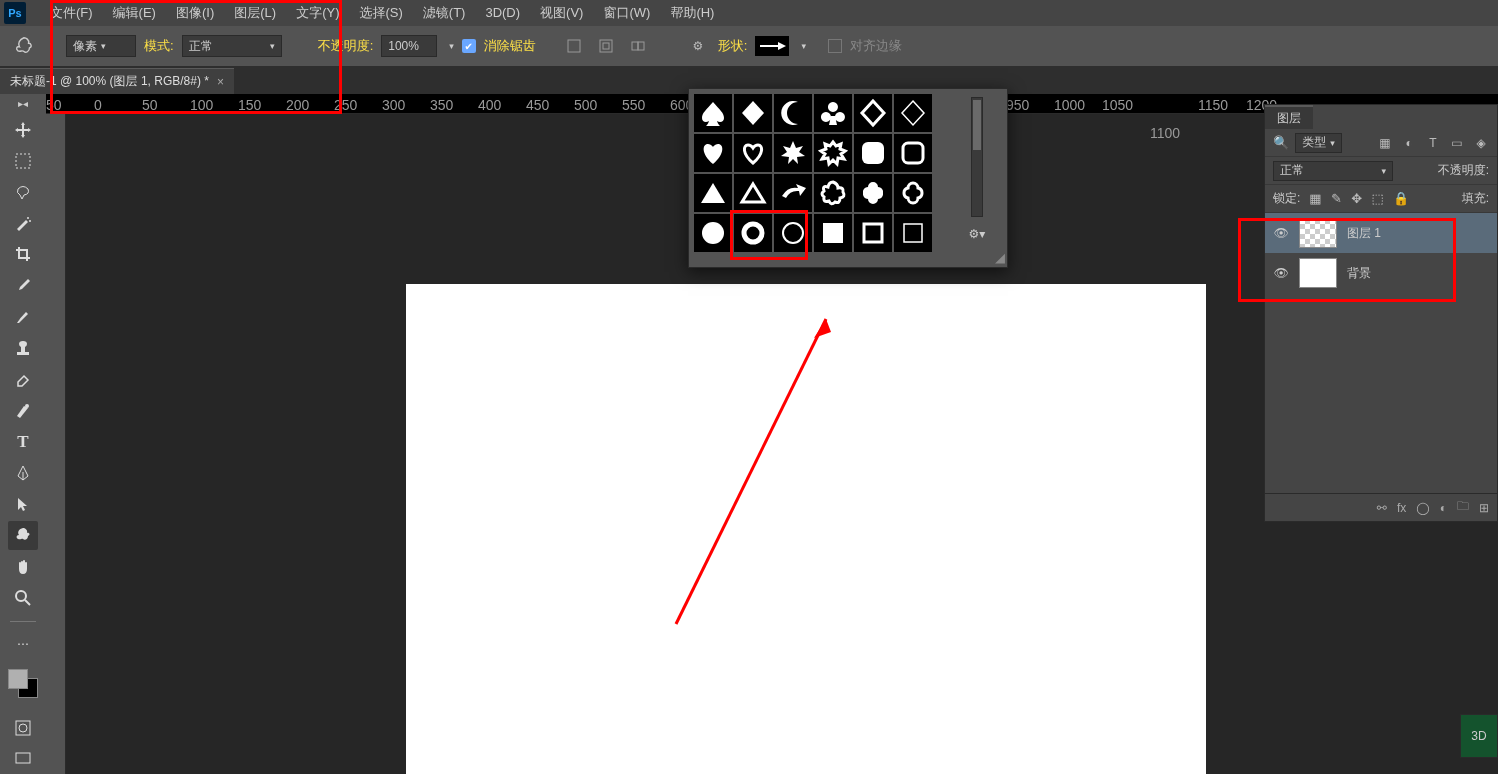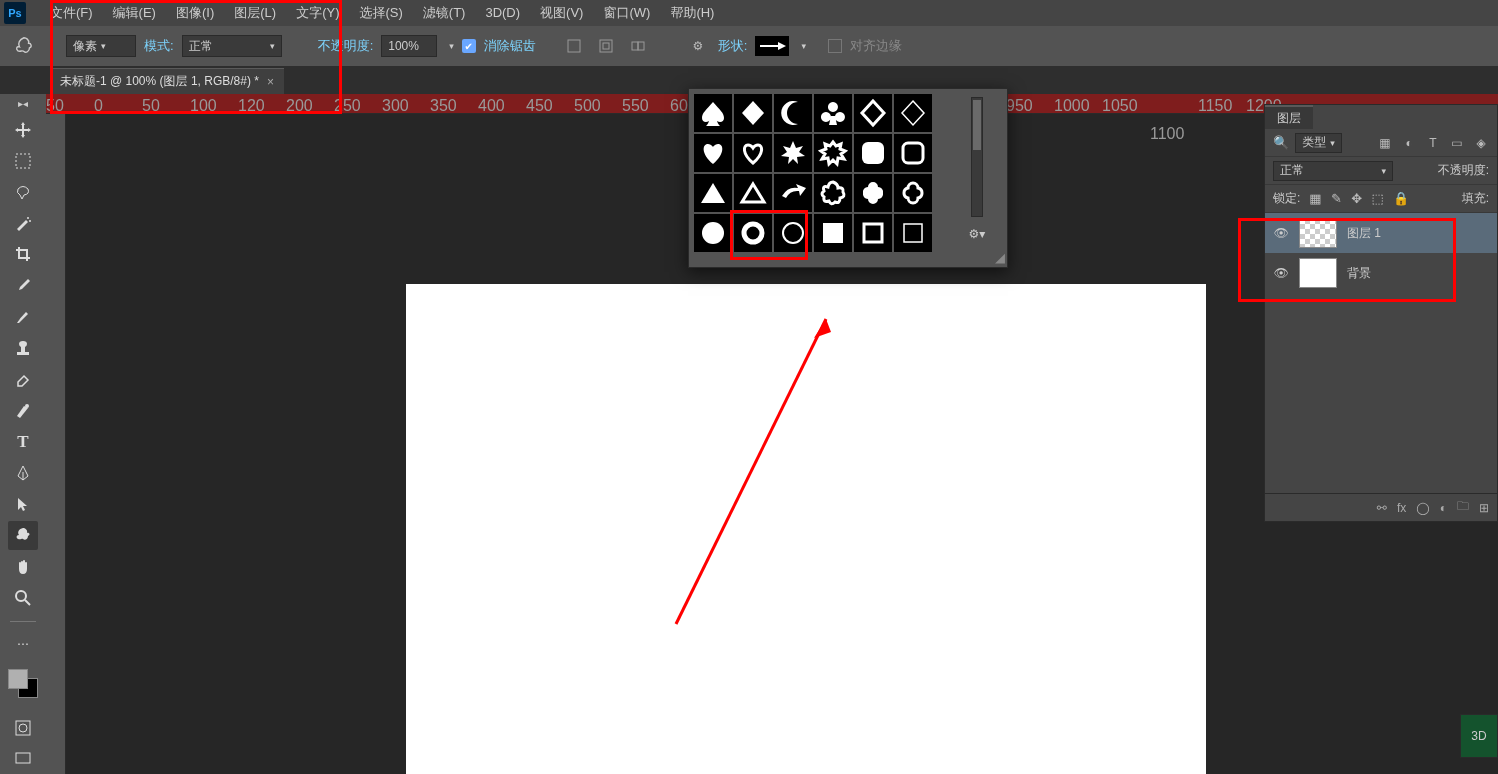--- a/index.html
+++ b/index.html
@@ -3,37 +3,37 @@
 <meta charset="utf-8">
 <style>
 * { margin: 0; padding: 0; box-sizing: border-box; font-family: "Microsoft YaHei", Arial, sans-serif; }
 body { background: #323232; color: #ccc; font-size: 12px; overflow: hidden; width: 1498px; height: 774px; position: relative; }
 .menubar { background: #454545; height: 26px; display: flex; align-items: center; padding-left: 4px; }
 .ps-logo { width: 22px; height: 22px; background: #001e36; color: #31a8ff; display: flex; align-items: center; justify-content: center; font-weight: bold; font-size: 11px; border-radius: 2px; margin-right: 14px; }
 .menu-item { padding: 0 10px; height: 26px; line-height: 26px; cursor: pointer; font-size: 13px; }
 .optionsbar { background: #535353; height: 40px; display: flex; align-items: center; padding-left: 8px; gap: 8px; }
 .tool-ico-box { width: 32px; height: 32px; display: flex; align-items: center; justify-content: center; }
 .opt-select { background: #3a3a3a; border: 1px solid #2a2a2a; color: #ccc; height: 22px; padding: 0 6px; display: flex; align-items: center; font-size: 12px; }
-.opt-label { font-size: 13px; color: #7dd3fc; }
+.opt-label { font-size: 13px; color: #fde047; }
 .dd-caret { margin-left: 4px; font-size: 9px; }
 .chk { width: 14px; height: 14px; background: #6aa7ff; border-radius: 2px; display: inline-flex; align-items: center; justify-content: center; color: #fff; font-size: 10px; }
 .icon-btn { width: 24px; height: 24px; display: flex; align-items: center; justify-content: center; cursor: pointer; color: #bbb; }
 .shape-swatch { width: 34px; height: 20px; background: #000; display: flex; align-items: center; justify-content: center; }
-.tabbar { background: #2e2e2e; height: 28px; display: flex; align-items: flex-end; padding-left: 50px; }
+.tabbar { background: #2e2e2e; height: 28px; display: flex; align-items: flex-end; }
 .doc-tab { background: #3f3f3f; color: #ddd; height: 26px; padding: 0 10px; display: flex; align-items: center; gap: 8px; font-size: 12px; border-top: 1px solid #5a5a5a; }
 .tab-close { color: #aaa; cursor: pointer; }
 .main { display: flex; height: calc(774px - 26px - 40px - 28px); position: relative; }
 .toolbar { width: 46px; background: #535353; display: flex; flex-direction: column; align-items: center; padding-top: 4px; gap: 2px; }
 .tool { width: 30px; height: 30px; display: flex; align-items: center; justify-content: center; color: #ddd; cursor: pointer; border-radius: 2px; }
 .tool.active { background: #3a3a3a; }
 .colorswatch { position: relative; width: 30px; height: 30px; margin-top: 8px; }
 .fg-color { position: absolute; width: 20px; height: 20px; background: #b0b0b0; border: 1px solid #888; top: 0; left: 0; z-index: 2; }
 .bg-color { position: absolute; width: 20px; height: 20px; background: #000; border: 1px solid #888; bottom: 0; right: 0; }
 .canvas-area { flex: 1; background: #262626; position: relative; overflow: hidden; }
-.ruler-h { height: 20px; background: #7f1d1d; border-bottom: 1px solid #2a2a2a; display: flex; font-size: 16px; color: #999; position: relative; }
+.ruler-h { height: 20px; background: #000000; border-bottom: 1px solid #2a2a2a; display: flex; font-size: 14px; color: #999; position: relative; }
 .ruler-h span { position: absolute; top: 3px; }
 .ruler-v { width: 20px; background: #535353; border-right: 1px solid #2a2a2a; position: absolute; top: 20px; bottom: 0; left: 0; }
 .canvas-hold { position: absolute; left: 20px; top: 20px; right: 0; bottom: 0; }
 .white-canvas { position: absolute; left: 340px; top: 170px; width: 800px; height: 520px; background: #fff; }
 .arrow-line { position: absolute; left: 600px; top: 190px; width: 180px; height: 330px; pointer-events: none; }
 .shape-popup { position: absolute; left: 688px; top: 88px; width: 320px; height: 180px; background: #535353; border: 1px solid #2a2a2a; box-shadow: 0 4px 16px rgba(0,0,0,0.6); z-index: 500; }
 .shape-grid { display: grid; grid-template-columns: repeat(6, 40px); grid-auto-rows: 40px; padding: 4px; gap: 0; background: #535353; }
 .shape-cell { width: 40px; height: 40px; background: #000; display: flex; align-items: center; justify-content: center; border: 1px solid #535353; cursor: pointer; }
 .shape-cell svg { width: 30px; height: 30px; }
 .shape-white { fill: #fff; stroke: none; }
@@ -245,21 +245,21 @@
       </div>
   </div>
 
   <div class="canvas-area">
     <div class="ruler-h">
 
     <span style="left: 0px;">50</span>
         <span style="left: 48px;">0</span>
         <span style="left: 96px;">50</span>
         <span style="left: 144px;">100</span>
-        <span style="left: 192px;">120</span>
+        <span style="left: 192px;">150</span>
         <span style="left: 240px;">200</span>
         <span style="left: 288px;">250</span>
         <span style="left: 336px;">300</span>
         <span style="left: 384px;">350</span>
         <span style="left: 432px;">400</span>
         <span style="left: 480px;">450</span>
         <span style="left: 528px;">500</span>
         <span style="left: 576px;">550</span>
         <span style="left: 624px;">600</span>
         <span style="left: 672px;">650</span>

